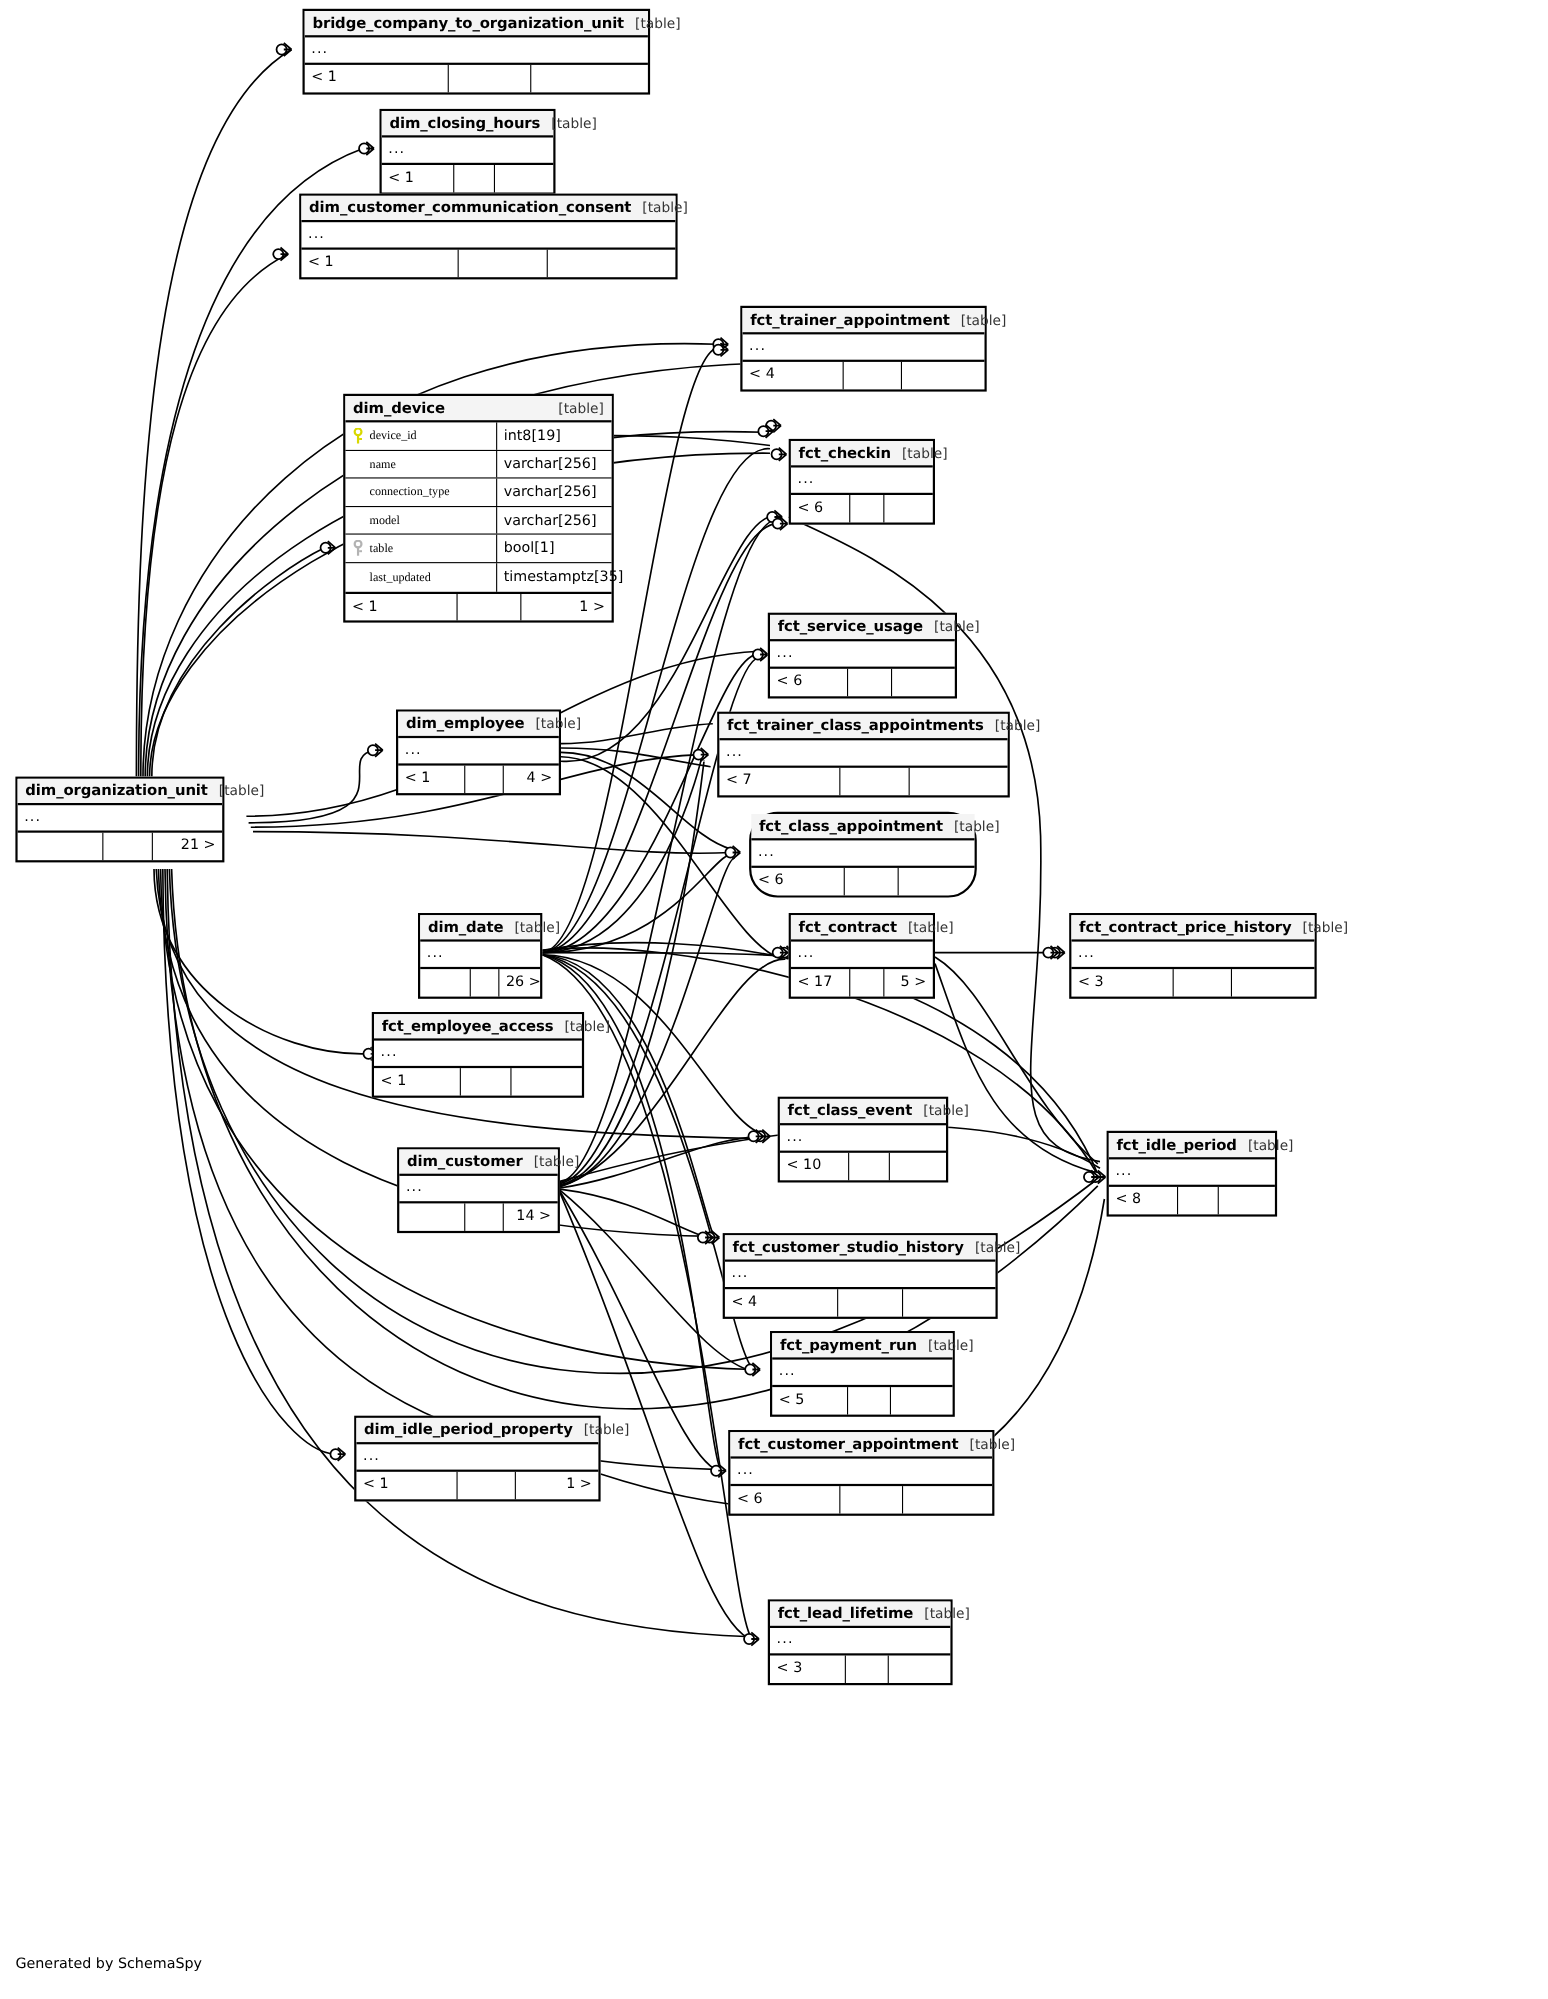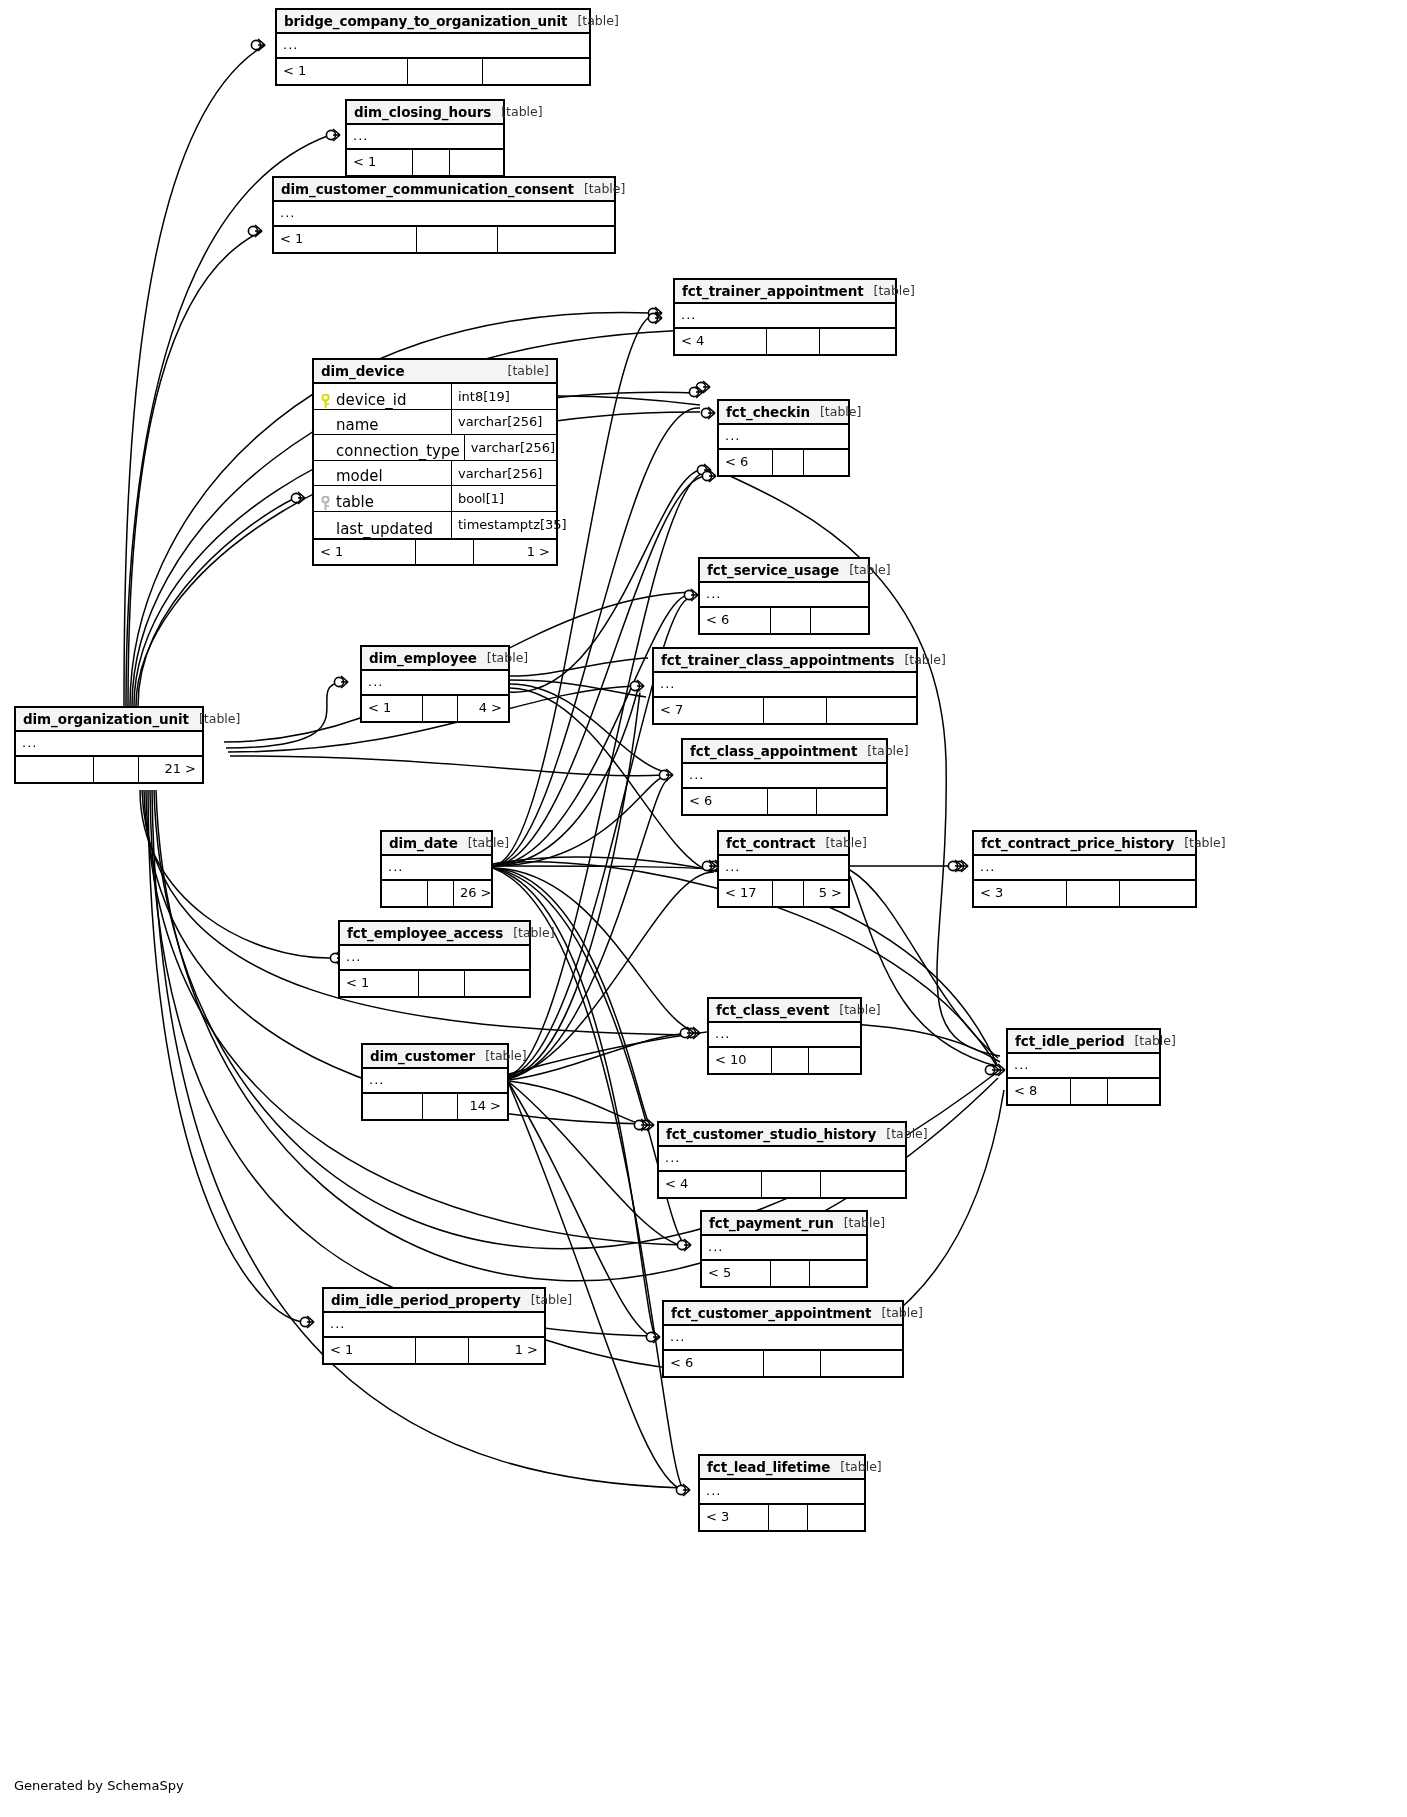--- a/index.html
+++ b/index.html
@@ -22,23 +22,23 @@
     border-right:1px solid #000;padding:0 6px;overflow:hidden;white-space:nowrap;}
   .foot-cell:last-child{border-right:none;}
   .fc-left{flex:0 0 42%;text-align:left;}
   .fc-mid{flex:0 0 24%;}
   .fc-right{flex:1 1 auto;text-align:right;}
 
   
   .tbl-cols{border-bottom:2px solid #000;}
   .colrow{display:flex;height:25.6px;box-sizing:border-box;border-bottom:1px solid #000;}
   .colrow:last-child{border-bottom:none;}
-  .col-name{flex:0 0 57%;display:flex;align-items:flex-end;gap:5px;
+  .col-name{flex:0 0 57%;display:flex;align-items:center;gap:5px;
     padding:0 4px 0 6px;border-right:1px solid #000;box-sizing:border-box;
-    font-size:15px;white-space:nowrap;}
+    font-size:11px;white-space:nowrap;font-family:Liberation Serif, serif;}
   .col-type{flex:1 1 auto;display:flex;align-items:center;padding:0 4px 0 6px;
     font-size:13px;white-space:nowrap;box-sizing:border-box;}
   .keyslot{width:11px;flex:0 0 11px;display:flex;align-items:center;justify-content:center;}
   .kicon{display:block;}
   .sp-foot{display:flex;height:24px;box-sizing:border-box;}
   .sp-foot .foot-cell{line-height:23px;}
 
   .credit{position:absolute;font-size:13px;color:#000;}
 </style>
 </head>
@@ -261,21 +261,21 @@
     </div>
     <div class="tbl-body">
       <div class="row-dots">...</div>
     </div>
     <div class="tbl-foot">
       <div class="foot-cell fc-left">&lt; 1</div>
       <div class="foot-cell fc-mid"></div>
       <div class="foot-cell fc-right">4 &gt;</div>
     </div>
   </div>
-      <div class="tbl" style="left: 681px; top: 738px; width: 207px;">
+      <div class="tbl" style="left: 681px; top: 738px; width: 207px; border-radius: 26px;">
     <div class="tbl-head">
       <span class="tbl-name">fct_class_appointment</span>
       <span class="tbl-tag">[table]</span>
     </div>
     <div class="tbl-body">
       <div class="row-dots">...</div>
     </div>
     <div class="tbl-foot">
       <div class="foot-cell fc-left">&lt; 6</div>
       <div class="foot-cell fc-mid"></div>

